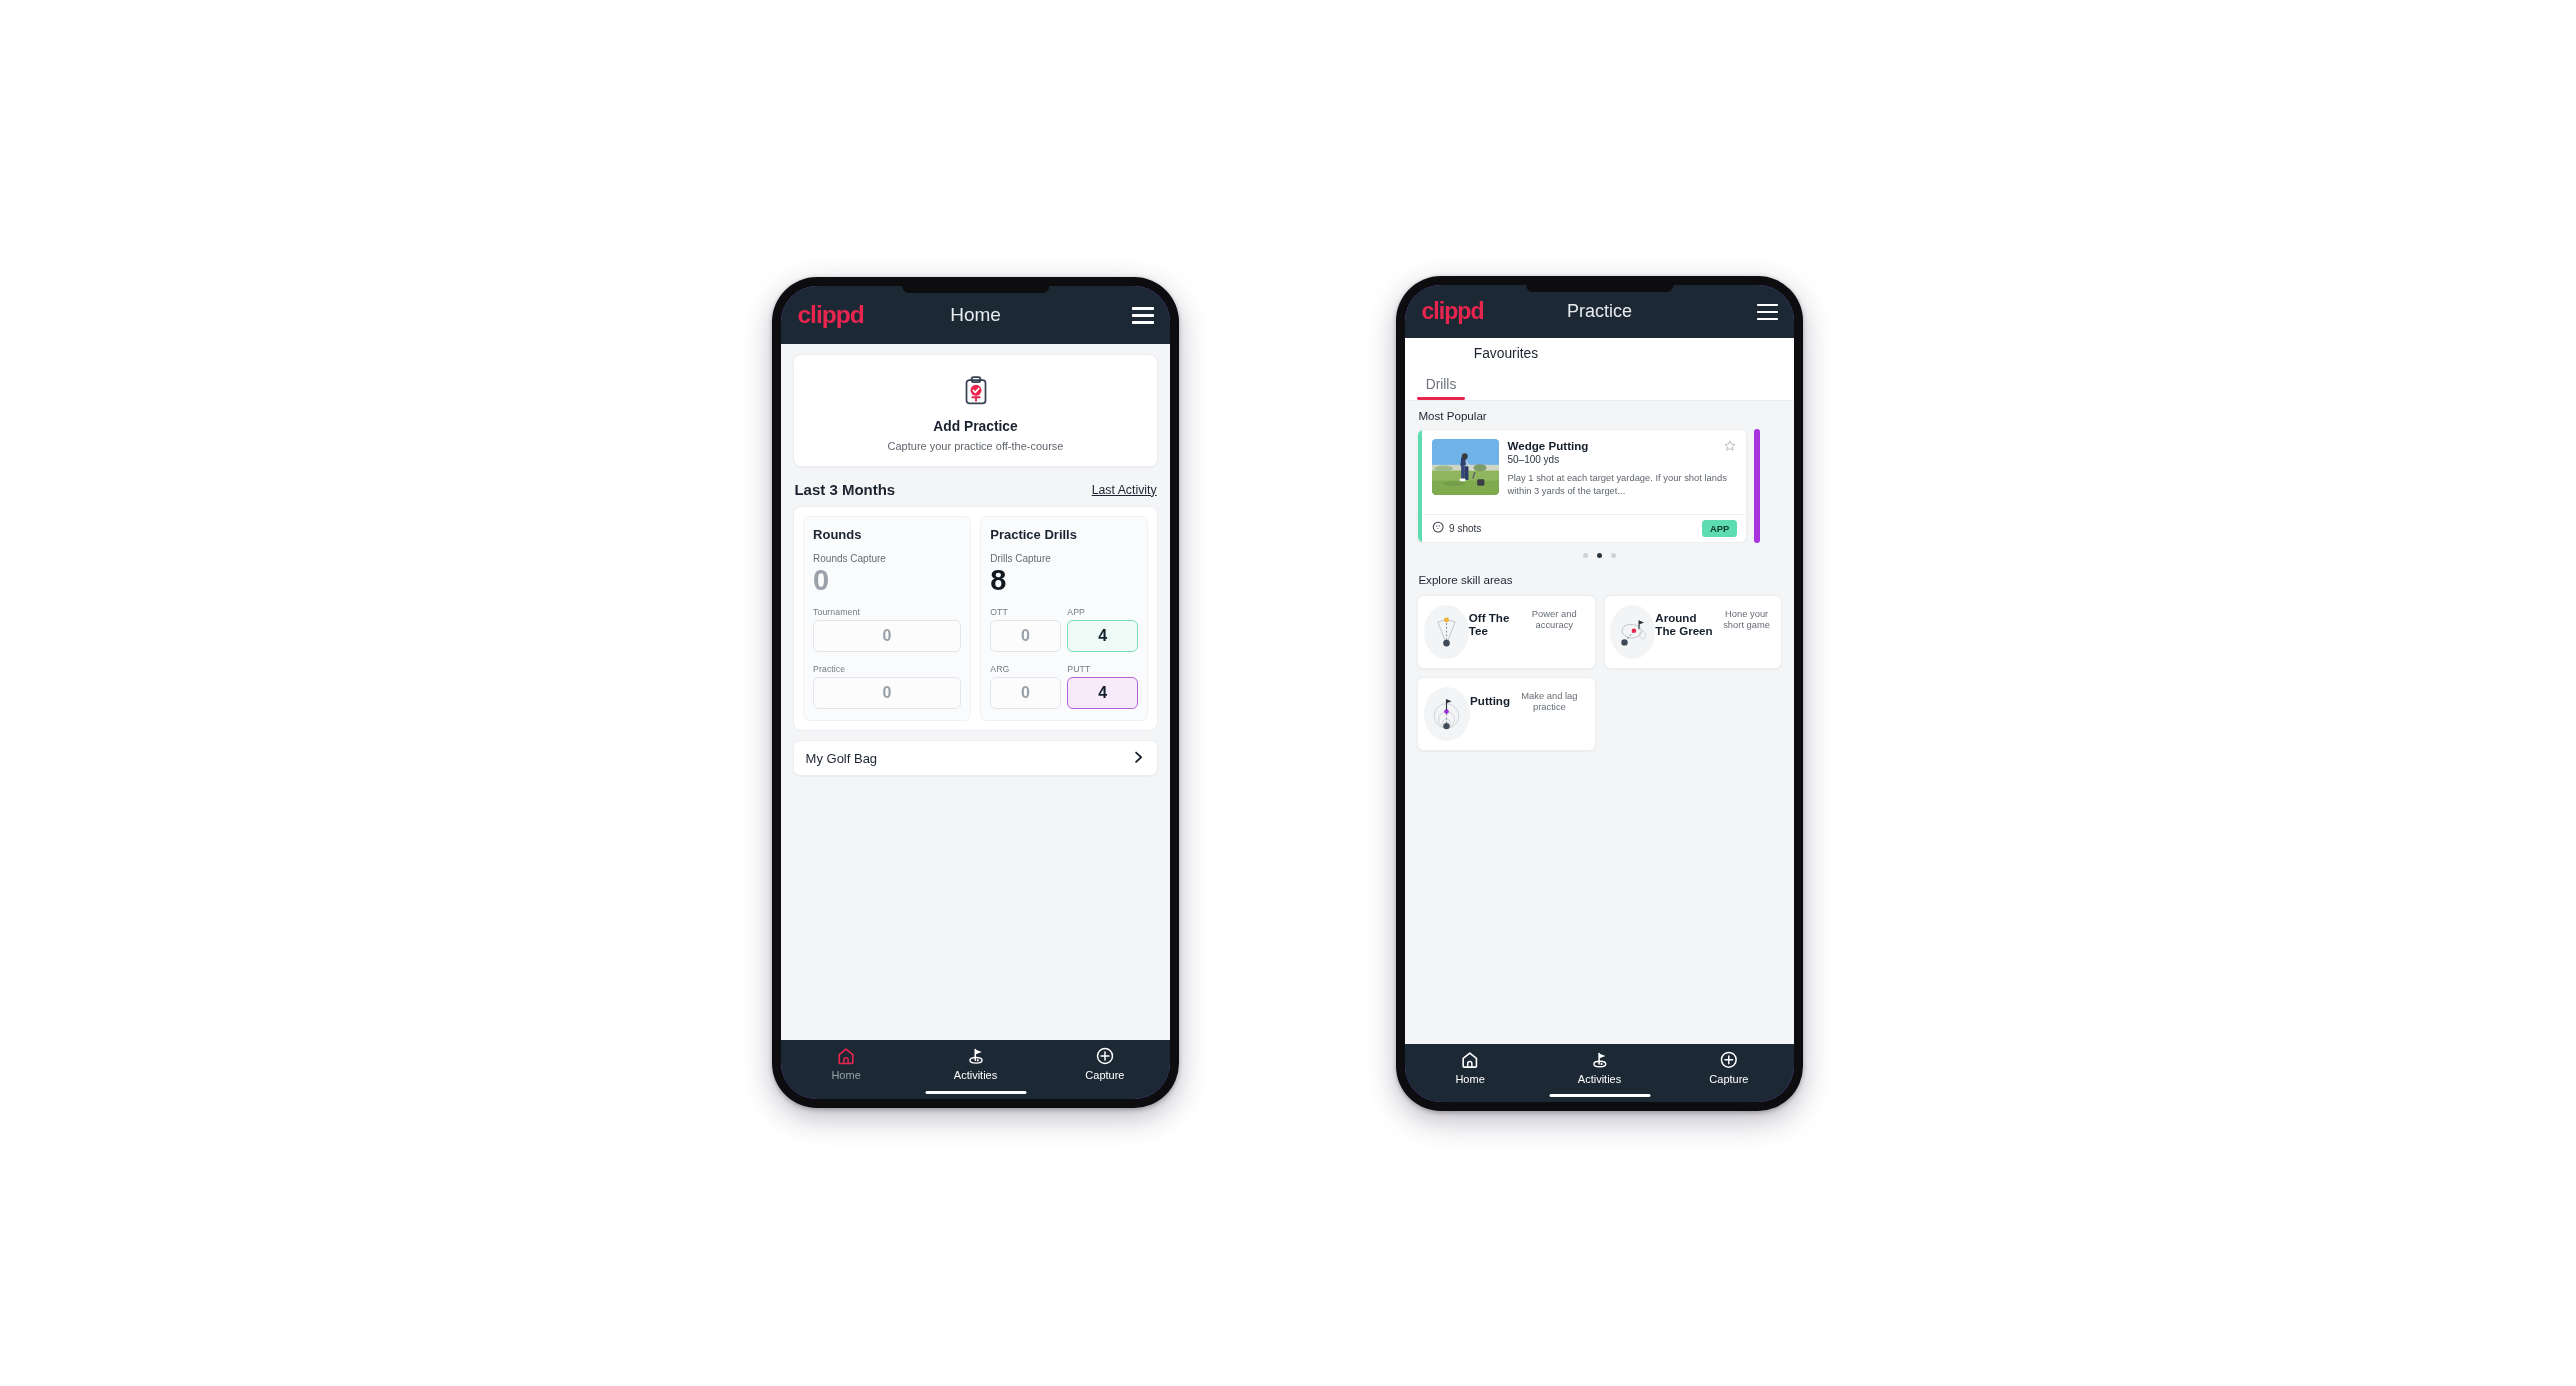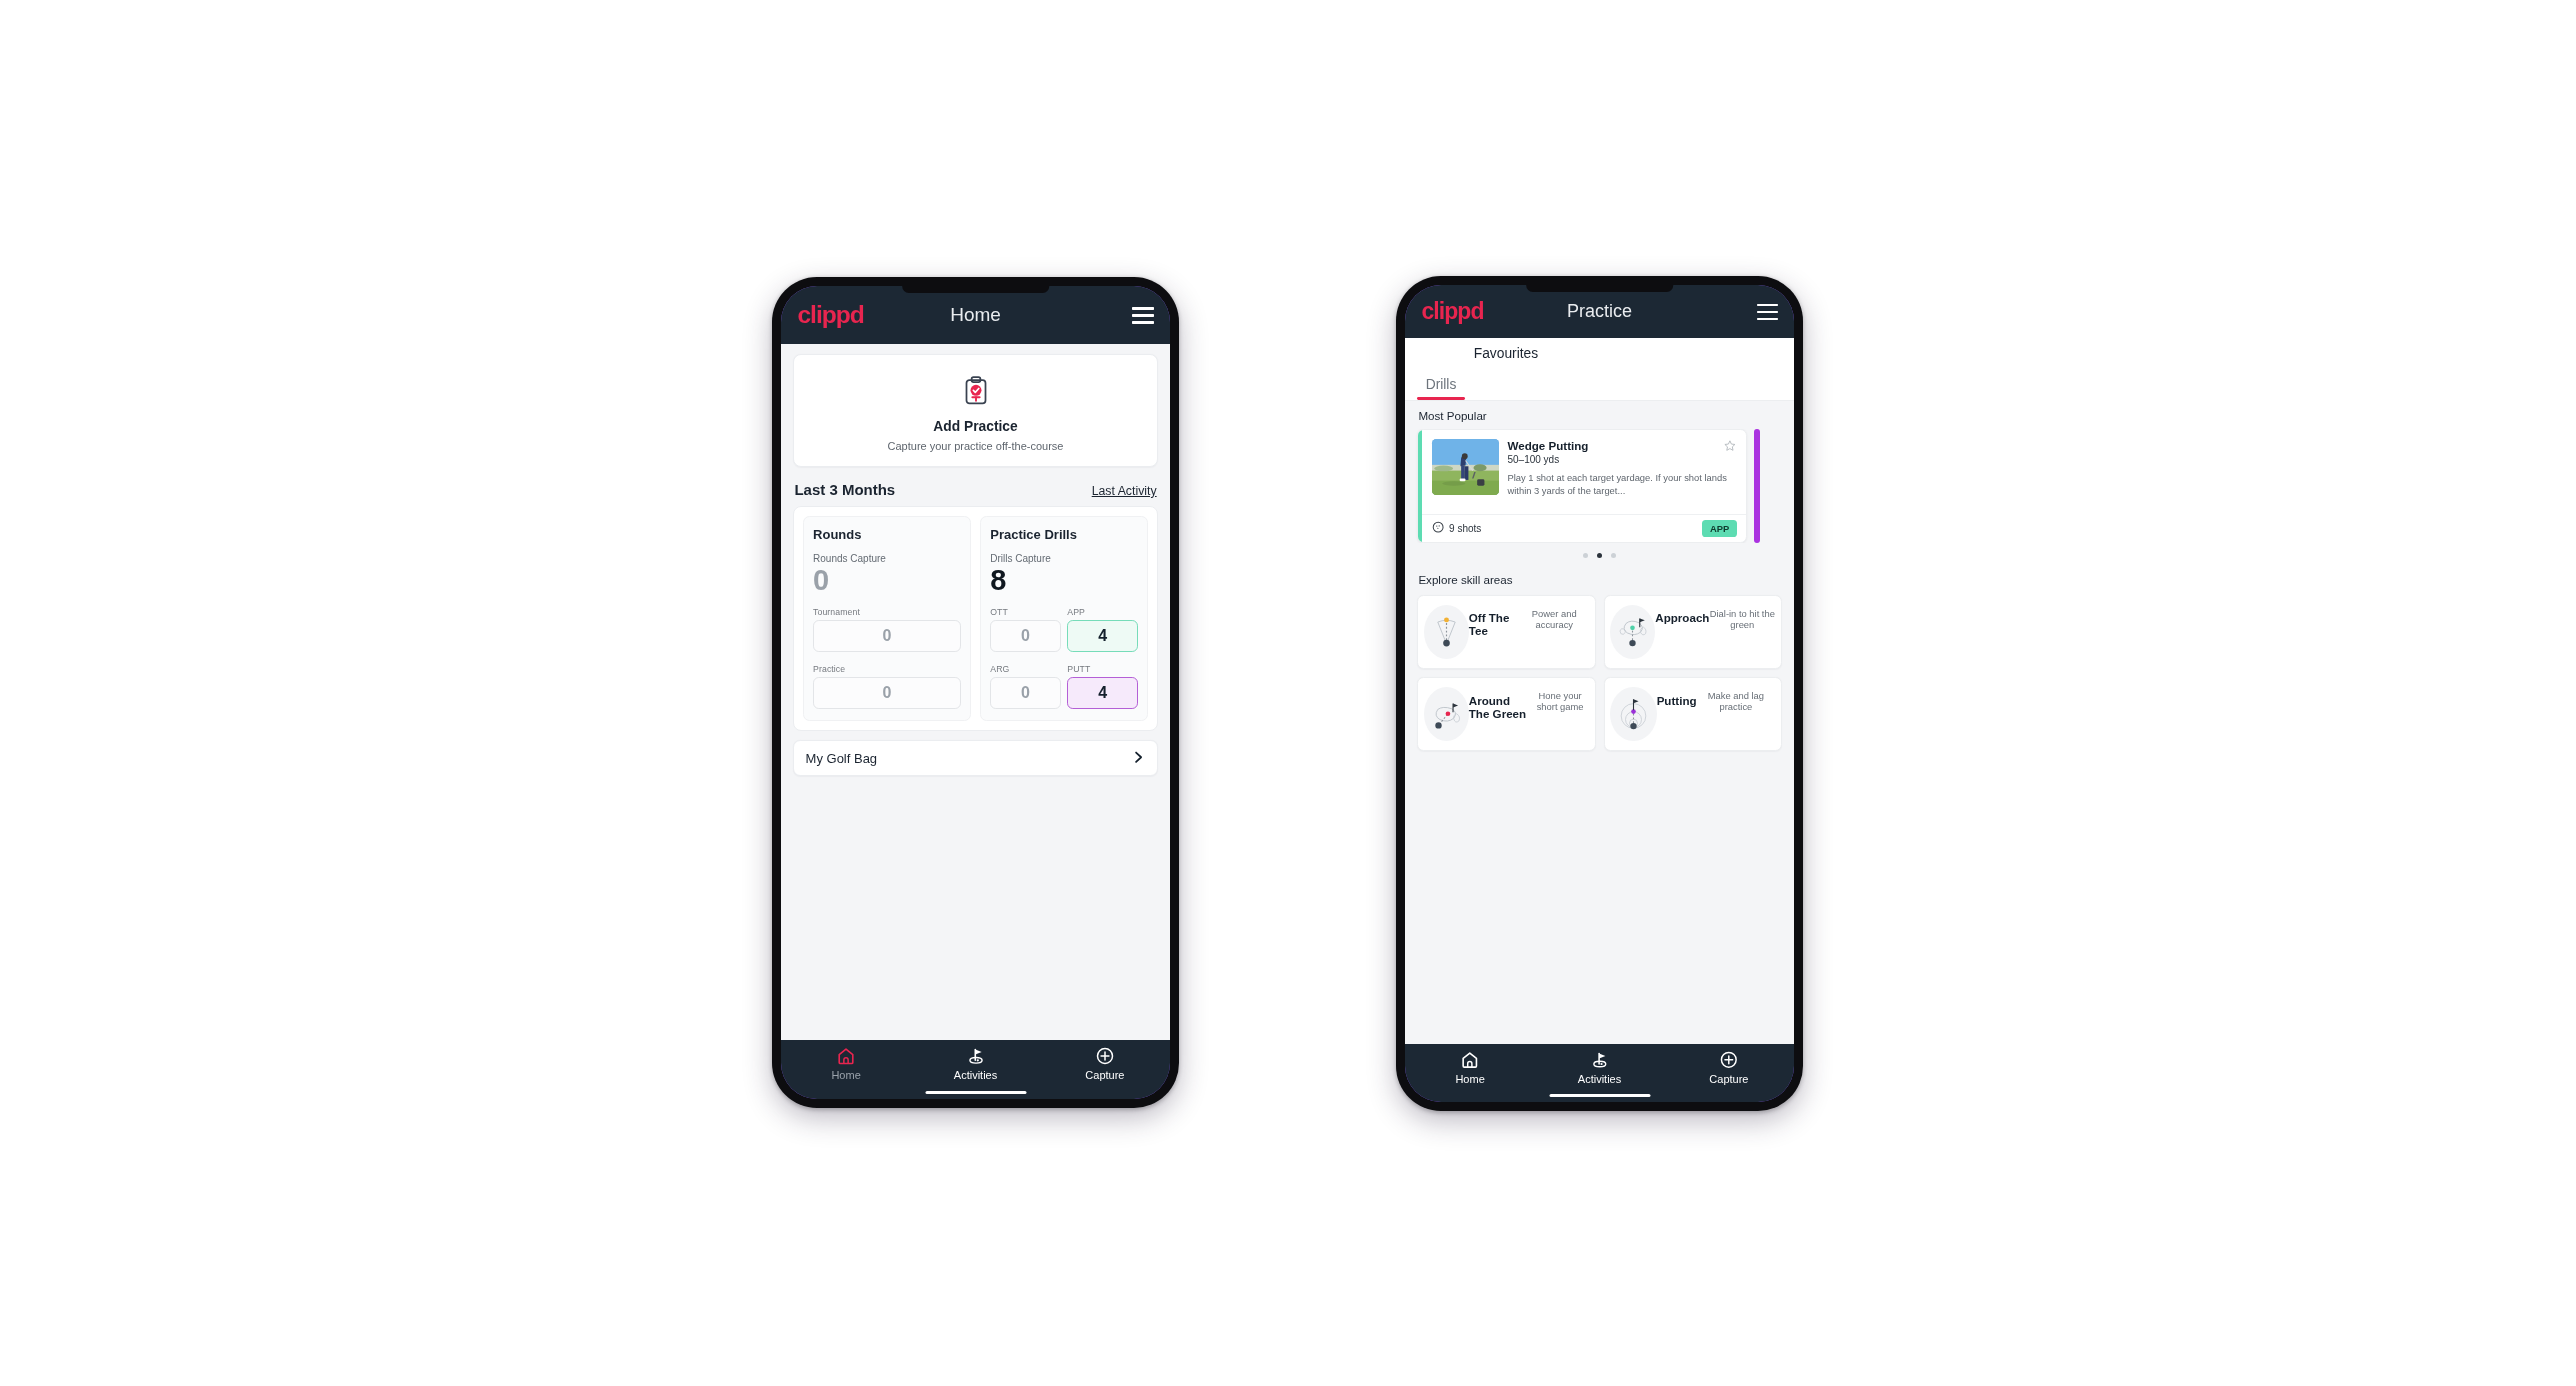--- a/index.html
+++ b/index.html
@@ -87,21 +87,21 @@
   .quick {
     flex: 1; background: #fff; border: 0.7px solid #ebedf0; border-radius: 8px;
     padding: 14.5px 7.2px 11.6px;
     display: flex; flex-direction: column; align-items: center;
     box-shadow: 0 0.7px 1.4px rgba(16,24,40,0.04);
   }
   .quick-icon { height: 42px; display: flex; align-items: center; justify-content: center; }
   .quick-title { font-size: 13.8px; font-weight: 700; color: #1b2430; margin-top: 7.2px; }
   .quick-sub { font-size: 11px; color: #5f666e; text-align: center; line-height: 1.35; margin-top: 5px; }
 
-  .sechead { display: flex; align-items: flex-end; justify-content: space-between; margin: 14.5px 1.4px 8px; }
+  .sechead { display: flex; align-items: center; justify-content: space-between; margin: 14.5px 1.4px 8px; }
   .sechead .t { font-size: 15px; font-weight: 700; color: #1b2430; }
   .sechead .a { font-size: 12.3px; color: #1b2430; text-decoration: underline; }
 
   .statcard { background: #fff; border: 0.7px solid #ebedf0; border-radius: 8px; padding: 8.7px; display: flex; gap: 8.7px; }
   .statcol { flex: 1; background: #fafbfc; border: 0.7px solid #f0f1f3; border-radius: 6.5px; padding: 10px 9.4px 11.6px; }
   .statcol h4 { font-size: 13px; font-weight: 700; color: #1b2430; }
   .statcol .cap { font-size: 10px; color: #646b73; margin-top: 11px; }
   .bignum { font-size: 29px; font-weight: 700; line-height: 1.05; margin-top: 1.4px; }
   .bignum.zero { color: #9aa1a9; }
   .bignum.filled { color: #101820; }
@@ -414,36 +414,20 @@
                 <path d="M31 48 L19 18 q12 -5 24 0 z" fill="none" stroke="#b9bfc6" stroke-width="1.2"></path>
                 <line x1="31" y1="48" x2="31" y2="16" stroke="#8d949c" stroke-width="1.6" stroke-dasharray="2.6 2.6"></line>
                 <circle cx="31" cy="15" r="3.4" fill="#f2b134"></circle>
                 <circle cx="31" cy="47" r="4.6" fill="#3e4a57"></circle>
               </svg>
             </div>
             <div class="skill-t">Off The Tee</div>
             <div class="skill-s">Power and accuracy</div>
           </div>
 
-          <div class="skill">
-            <div class="skill-ic">
-              <svg width="45" height="45" viewBox="0 0 62 62">
-                <path d="M22 20 q-6 8 2 13 q10 5 18 -1 q6 -7 -2 -13 q-11 -5 -18 1 z" fill="none" stroke="#b9bfc6" stroke-width="1.2"></path>
-                <path d="M16 27 q-4 3 -1 7 q4 3 6 -2 q1 -4 -5 -5 z" fill="none" stroke="#c6ccd2" stroke-width="1.1"></path>
-                <path d="M46 25 q5 3 3 9 q-4 4 -7 -2 q-1 -5 4 -7 z" fill="none" stroke="#c6ccd2" stroke-width="1.1"></path>
-                <line x1="31" y1="48" x2="31" y2="27" stroke="#8d949c" stroke-width="1.5" stroke-dasharray="2.6 2.6"></line>
-                <circle cx="31" cy="26" r="3.2" fill="#4fd0a8"></circle>
-                <circle cx="31" cy="47" r="4.4" fill="#3e4a57"></circle>
-                <line x1="41" y1="13" x2="41" y2="25" stroke="#2b333c" stroke-width="1.5"></line>
-                <path d="M41 13 L48 15.6 L41 18.4 Z" fill="#2b333c"></path>
-              </svg>
-            </div>
-            <div class="skill-t">Approach</div>
-            <div class="skill-s">Dial-in to hit the green</div>
-          </div>
 
           <div class="skill">
             <div class="skill-ic">
               <svg width="45" height="45" viewBox="0 0 62 62">
                 <path d="M19 24 q-6 9 3 14 q11 5 19 -2 q6 -8 -3 -13 q-12 -4 -19 1 z" fill="none" stroke="#b9bfc6" stroke-width="1.2"></path>
                 <path d="M45 30 q6 4 3 10 q-5 4 -7 -3 q-1 -5 4 -7 z" fill="none" stroke="#c6ccd2" stroke-width="1.1"></path>
                 <line x1="21" y1="45" x2="32" y2="31" stroke="#8d949c" stroke-width="1.5" stroke-dasharray="2.6 2.6"></line>
                 <circle cx="33" cy="30" r="3.2" fill="#e8254f"></circle>
                 <circle cx="20" cy="46" r="4.4" fill="#3e4a57"></circle>
                 <line x1="40" y1="16" x2="40" y2="28" stroke="#2b333c" stroke-width="1.5"></line>

